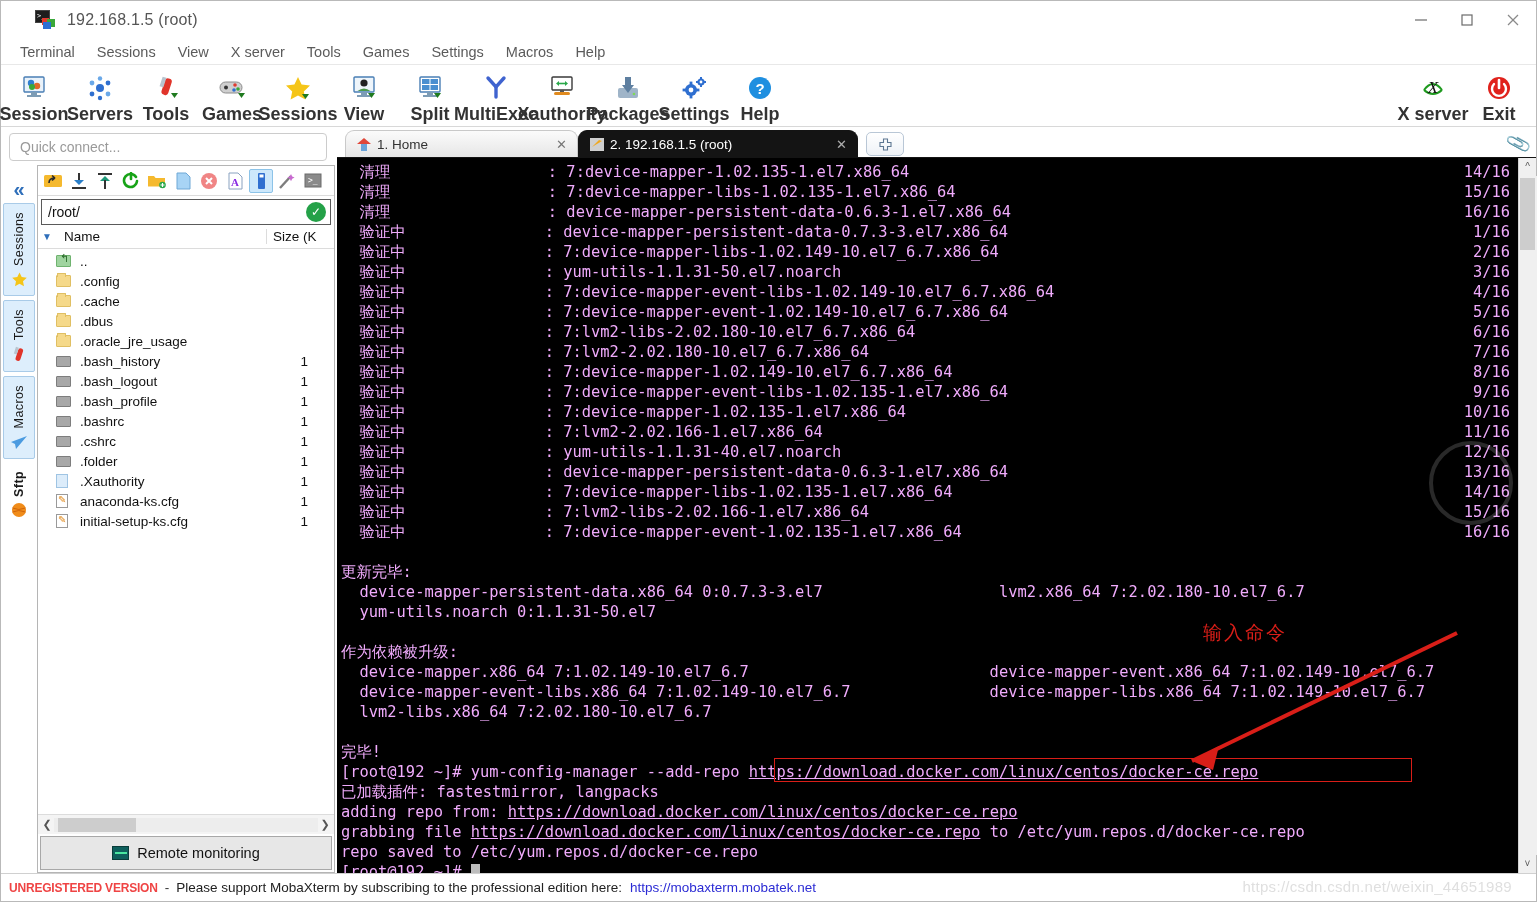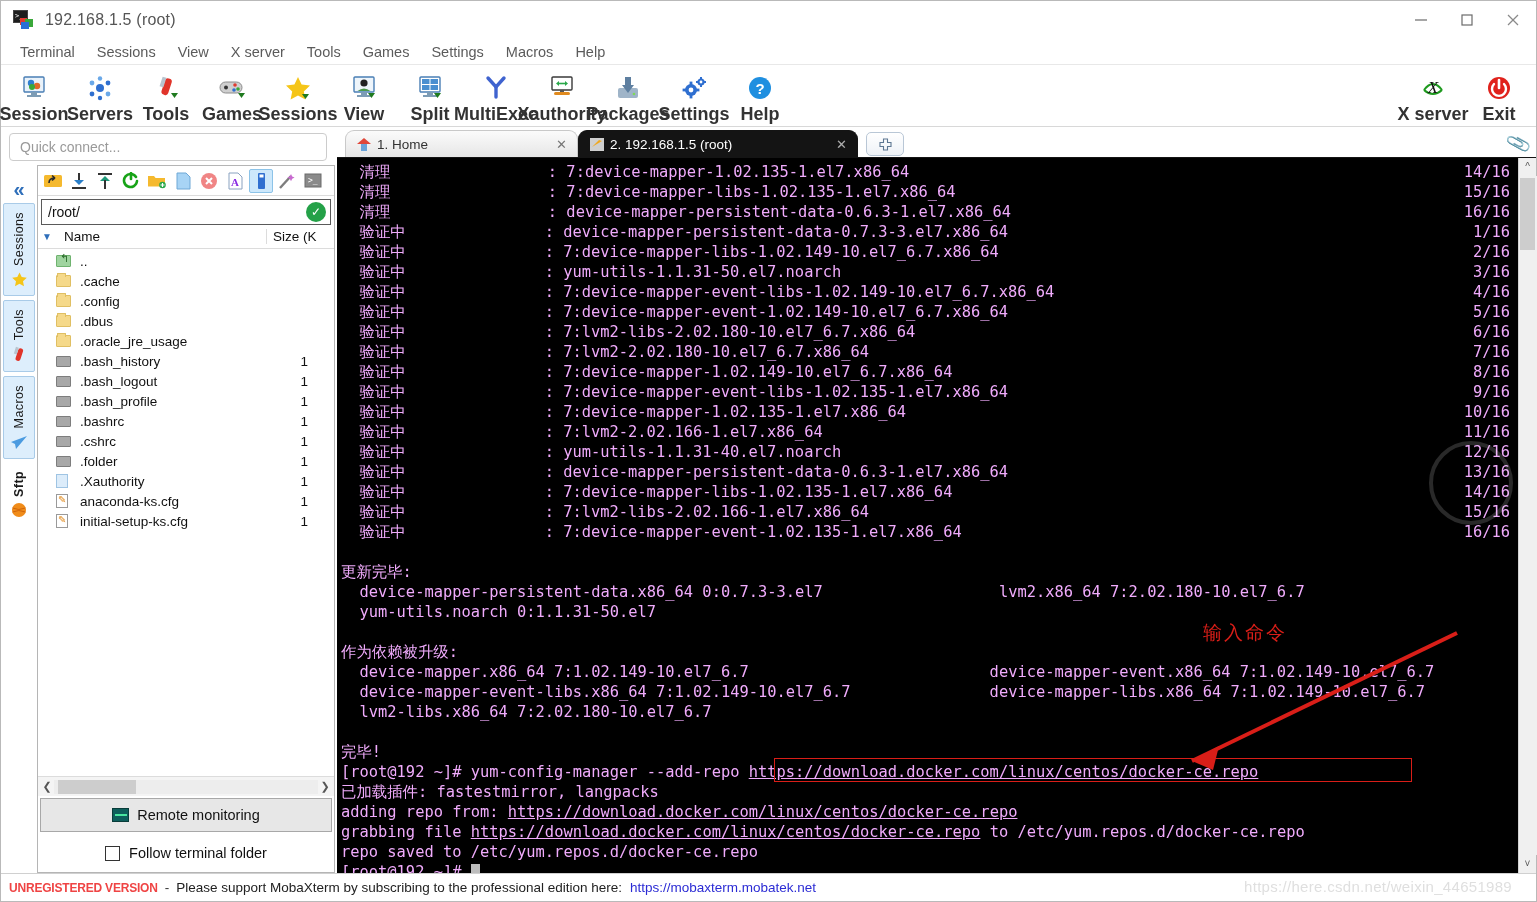--- a/index.html
+++ b/index.html
@@ -17,20 +17,21 @@
     border: 1px solid #b9b9b9;
     display: flex; flex-direction: column;
   }
 
   
   .titlebar {
     height: 38px; flex: 0 0 38px;
     display: flex; align-items: center;
     background: #ffffff;
     position: relative;
+    margin-left: 22px;
   }
   .title-icon {
     width: 22px; height: 22px; margin-left: 12px; margin-right: 10px;
     position: relative; flex: 0 0 22px;
   }
   .title-icon .sq1 { position:absolute; left:0; top:1px; width:15px; height:13px; background:#1d1d1d; border:1px solid #444; }
   .title-icon .sq1:after { content:">_"; color:#fff; font-size:7px; font-family:"DejaVu Sans Mono", monospace; position:absolute; left:1px; top:1px;}
   .title-icon .sq2 { position:absolute; left:7px; top:9px; width:7px; height:7px; background:#e03a2f; transform:rotate(0deg); }
   .title-icon .sq3 { position:absolute; left:12px; top:10px; width:8px; height:8px; background:#3aa83a; }
   .title-icon .sq4 { position:absolute; left:8px; top:13px; width:8px; height:7px; background:#2b6fd4; }
@@ -591,28 +592,28 @@
               <span class="fico">
                   <span class="up-ico"></span>
                 </span>
               <span class="fname">..</span>
               <span class="fsize"></span>
             </div>
             <div class="frow">
               <span class="fico">
                   <span class="folder-ico"></span>
                 </span>
+              <span class="fname">.config</span>
+              <span class="fsize"></span>
+            </div>
+            <div class="frow">
+              <span class="fico">
+                  <span class="folder-ico"></span>
+                </span>
               <span class="fname">.cache</span>
-              <span class="fsize"></span>
-            </div>
-            <div class="frow">
-              <span class="fico">
-                  <span class="folder-ico"></span>
-                </span>
-              <span class="fname">.config</span>
               <span class="fsize"></span>
             </div>
             <div class="frow">
               <span class="fico">
                   <span class="folder-ico"></span>
                 </span>
               <span class="fname">.dbus</span>
               <span class="fsize"></span>
             </div>
             <div class="frow">
@@ -693,24 +694,20 @@
                 <span class="thumb"></span>
               </span>
             <span class="arr">❯</span>
           </div>
 
           <div class="remote-mon">
             <span class="rm-ico"></span>
             <span>Remote monitoring</span>
           </div>
 
-          <div class="follow">
-            <span class="chk"></span>
-            <span>Follow terminal folder</span>
-          </div>
         </div>
       </div>
     </div>
 
     <div class="rightcol">
       <div class="tabstrip">
         <div class="tab inactive">
           <span class="tab-ico">
               <span class="home-ico"></span>
             </span>
@@ -739,21 +736,21 @@
         <div class="term" id="term"><div class="ln">  清理                 : 7:device-mapper-1.02.135-1.el7.x86_64<span class="col-r">14/16</span></div><div class="ln">  清理                 : 7:device-mapper-libs-1.02.135-1.el7.x86_64<span class="col-r">15/16</span></div><div class="ln">  清理                 : device-mapper-persistent-data-0.6.3-1.el7.x86_64<span class="col-r">16/16</span></div><div class="ln">  验证中               : device-mapper-persistent-data-0.7.3-3.el7.x86_64<span class="col-r">1/16</span></div><div class="ln">  验证中               : 7:device-mapper-libs-1.02.149-10.el7_6.7.x86_64<span class="col-r">2/16</span></div><div class="ln">  验证中               : yum-utils-1.1.31-50.el7.noarch<span class="col-r">3/16</span></div><div class="ln">  验证中               : 7:device-mapper-event-libs-1.02.149-10.el7_6.7.x86_64<span class="col-r">4/16</span></div><div class="ln">  验证中               : 7:device-mapper-event-1.02.149-10.el7_6.7.x86_64<span class="col-r">5/16</span></div><div class="ln">  验证中               : 7:lvm2-libs-2.02.180-10.el7_6.7.x86_64<span class="col-r">6/16</span></div><div class="ln">  验证中               : 7:lvm2-2.02.180-10.el7_6.7.x86_64<span class="col-r">7/16</span></div><div class="ln">  验证中               : 7:device-mapper-1.02.149-10.el7_6.7.x86_64<span class="col-r">8/16</span></div><div class="ln">  验证中               : 7:device-mapper-event-libs-1.02.135-1.el7.x86_64<span class="col-r">9/16</span></div><div class="ln">  验证中               : 7:device-mapper-1.02.135-1.el7.x86_64<span class="col-r">10/16</span></div><div class="ln">  验证中               : 7:lvm2-2.02.166-1.el7.x86_64<span class="col-r">11/16</span></div><div class="ln">  验证中               : yum-utils-1.1.31-40.el7.noarch<span class="col-r">12/16</span></div><div class="ln">  验证中               : device-mapper-persistent-data-0.6.3-1.el7.x86_64<span class="col-r">13/16</span></div><div class="ln">  验证中               : 7:device-mapper-libs-1.02.135-1.el7.x86_64<span class="col-r">14/16</span></div><div class="ln">  验证中               : 7:lvm2-libs-2.02.166-1.el7.x86_64<span class="col-r">15/16</span></div><div class="ln">  验证中               : 7:device-mapper-event-1.02.135-1.el7.x86_64<span class="col-r">16/16</span></div><div class="ln">&nbsp;</div><div class="ln">更新完毕:</div><div class="ln">  device-mapper-persistent-data.x86_64 0:0.7.3-3.el7                   lvm2.x86_64 7:2.02.180-10.el7_6.7</div><div class="ln">  yum-utils.noarch 0:1.1.31-50.el7</div><div class="ln">&nbsp;</div><div class="ln">作为依赖被升级:</div><div class="ln">  device-mapper.x86_64 7:1.02.149-10.el7_6.7                          device-mapper-event.x86_64 7:1.02.149-10.el7_6.7</div><div class="ln">  device-mapper-event-libs.x86_64 7:1.02.149-10.el7_6.7               device-mapper-libs.x86_64 7:1.02.149-10.el7_6.7</div><div class="ln">  lvm2-libs.x86_64 7:2.02.180-10.el7_6.7</div><div class="ln">&nbsp;</div><div class="ln">完毕!</div><div class="ln">[root@192 ~]# yum-config-manager --add-repo <span class="u">https://download.docker.com/linux/centos/docker-ce.repo</span></div><div class="ln">已加载插件: fastestmirror, langpacks</div><div class="ln">adding repo from: <span class="u">https://download.docker.com/linux/centos/docker-ce.repo</span></div><div class="ln">grabbing file <span class="u">https://download.docker.com/linux/centos/docker-ce.repo</span> to /etc/yum.repos.d/docker-ce.repo</div><div class="ln">repo saved to /etc/yum.repos.d/docker-ce.repo</div><div class="ln">[root@192 ~]# <span class="cursor"></span></div></div>
 
         <svg style="position:absolute;left:0;top:0;pointer-events:none;" width="1185" height="740">
           <line x1="1120" y1="475" x2="855" y2="603" stroke="#d91e18" stroke-width="4"></line>
           <path d="M855 603 L882 588 L876 612 z" fill="#d91e18"></path>
         </svg>
         <div class="anno-text" style="left:866px; top:462px;">输入命令</div>
         <div class="anno-box" style="left:437px; top:600px; width:638px; height:24px;"></div>
 
         <div class="watermark-circle" style="left:1092px; top:283px; width:84px; height:84px;"></div>
-        <div class="csdn-wm" style="right:24px; bottom:-22px;">https://here.csdn.net/weixin_44651989</div>
+        <div class="csdn-wm" style="right:24px; bottom:-22px;">https://csdn.csdn.net/weixin_44651989</div>
 
         <div class="tscroll">
           <div class="sarr">^</div>
           <div class="strack">
               <div class="sthumb"></div>
             </div>
           <div class="sarr">˅</div>
         </div>
       </div>
     </div>

